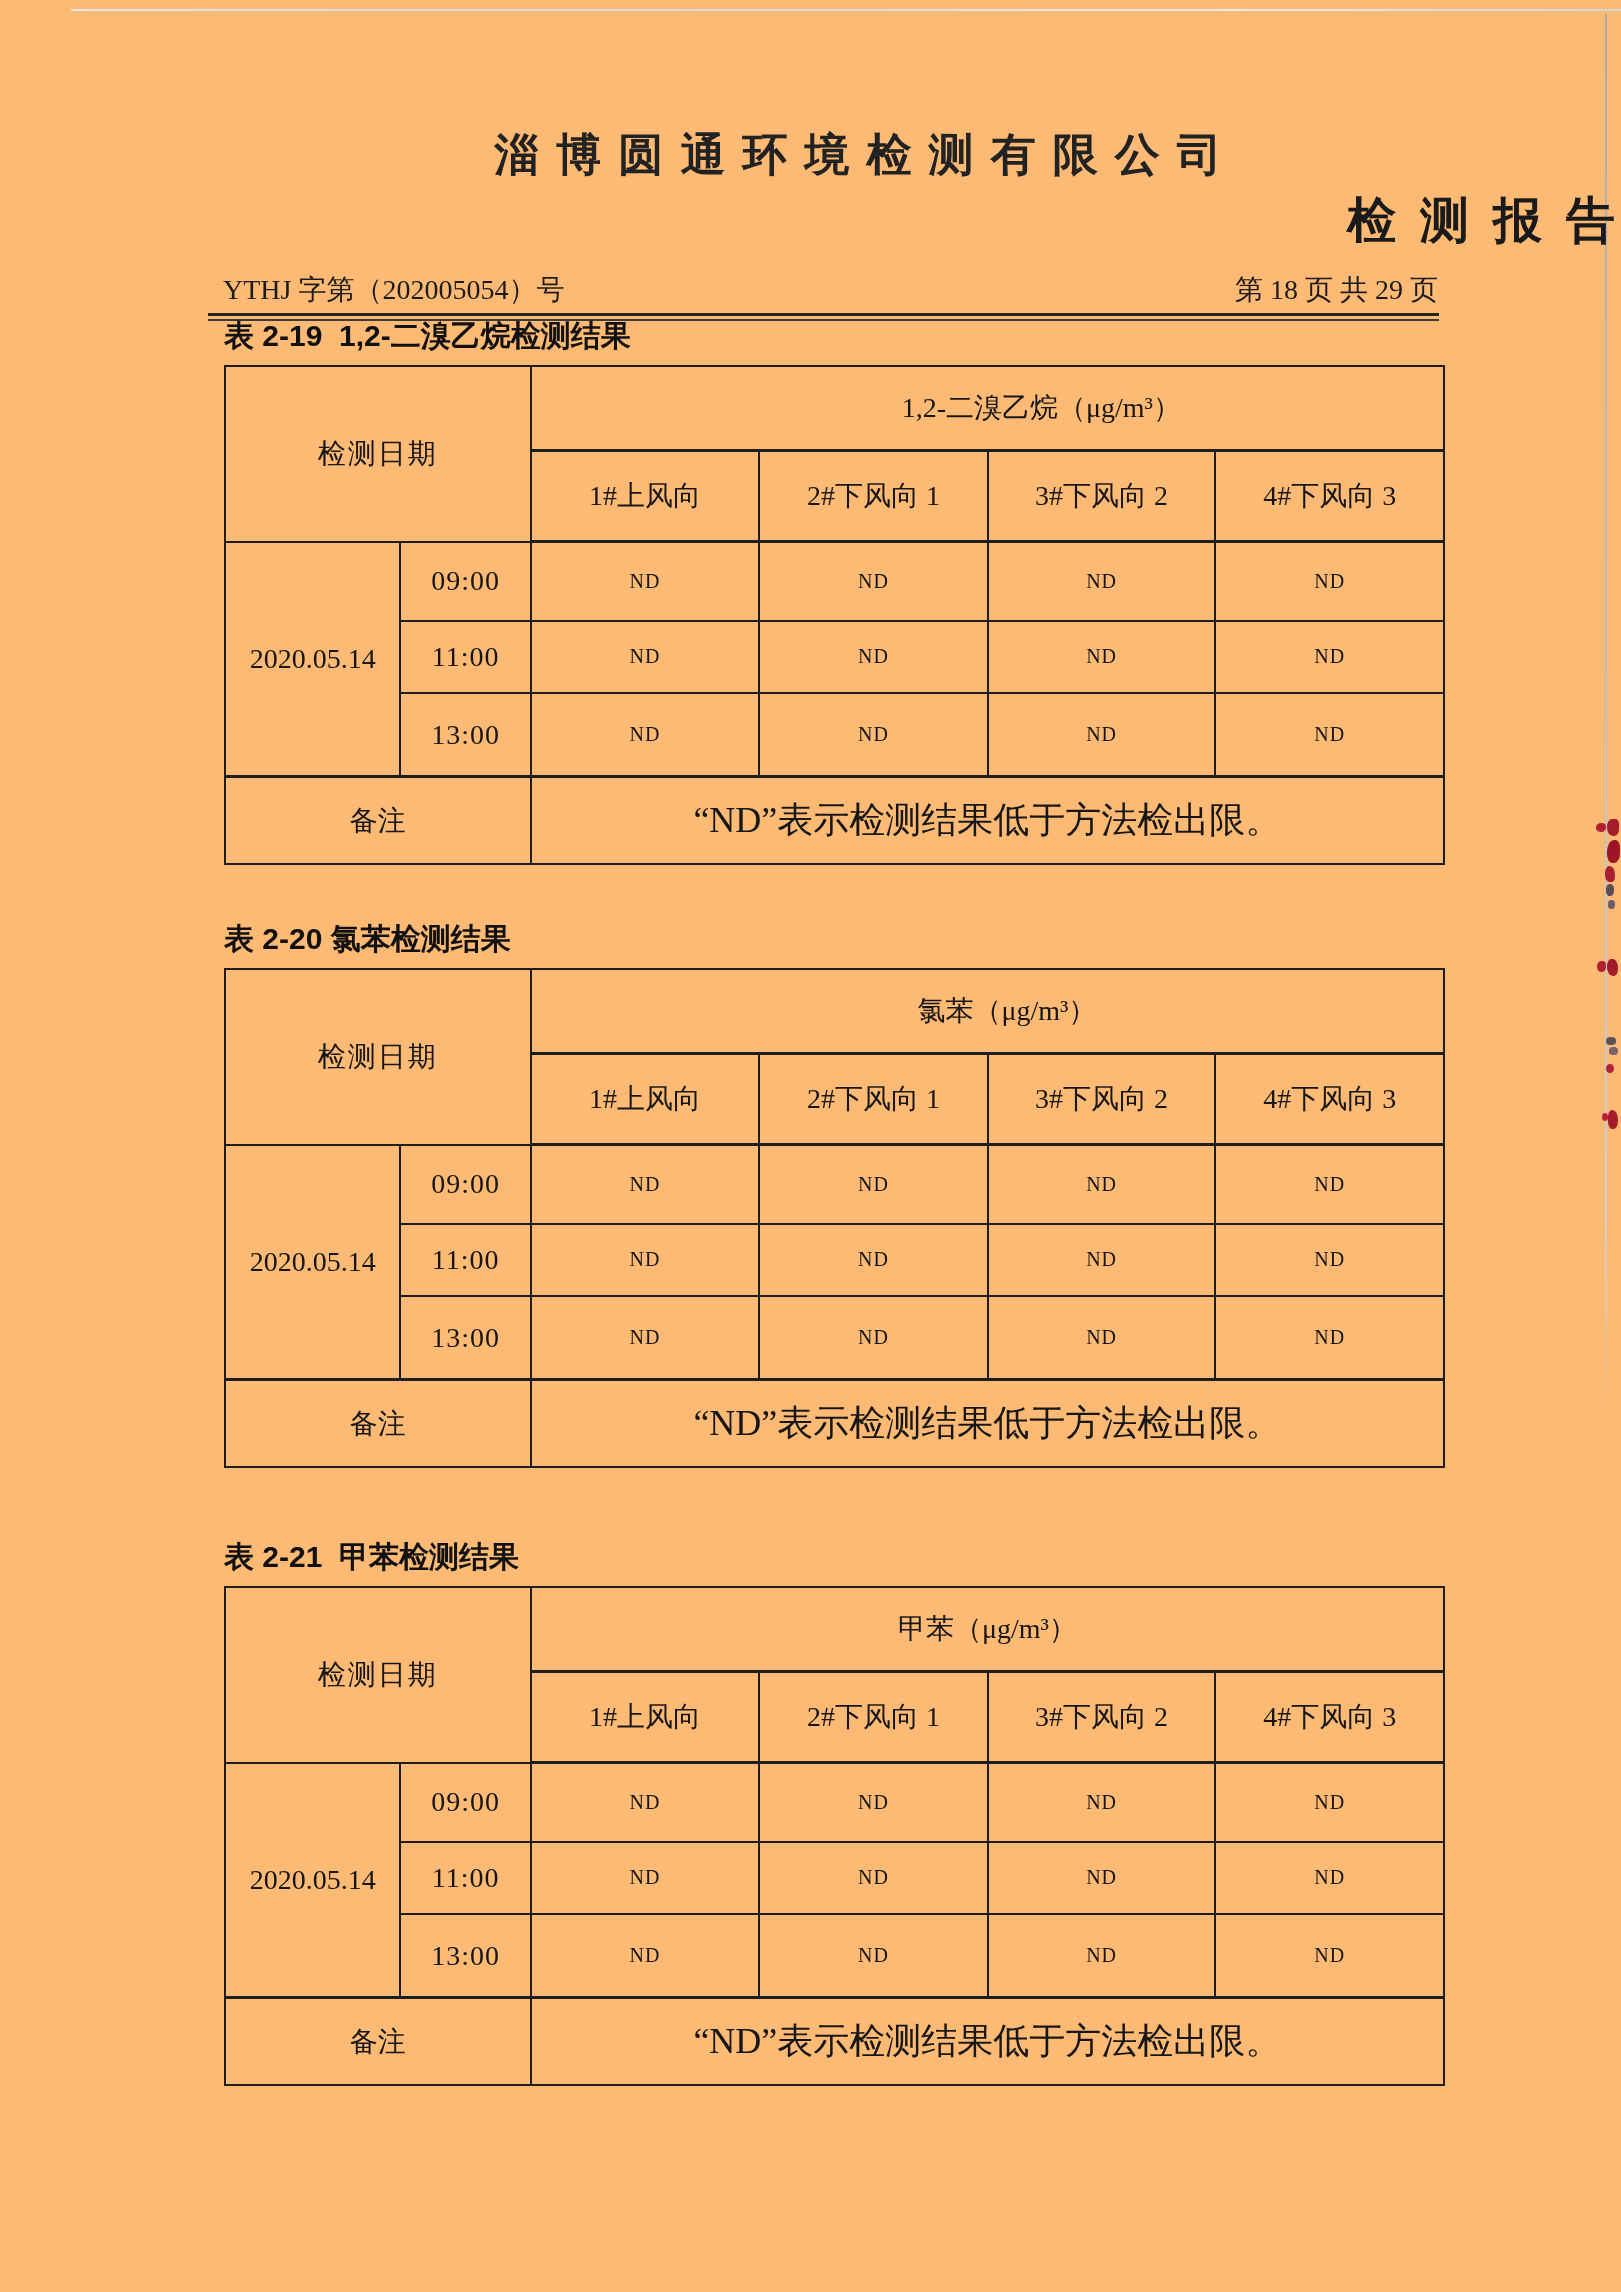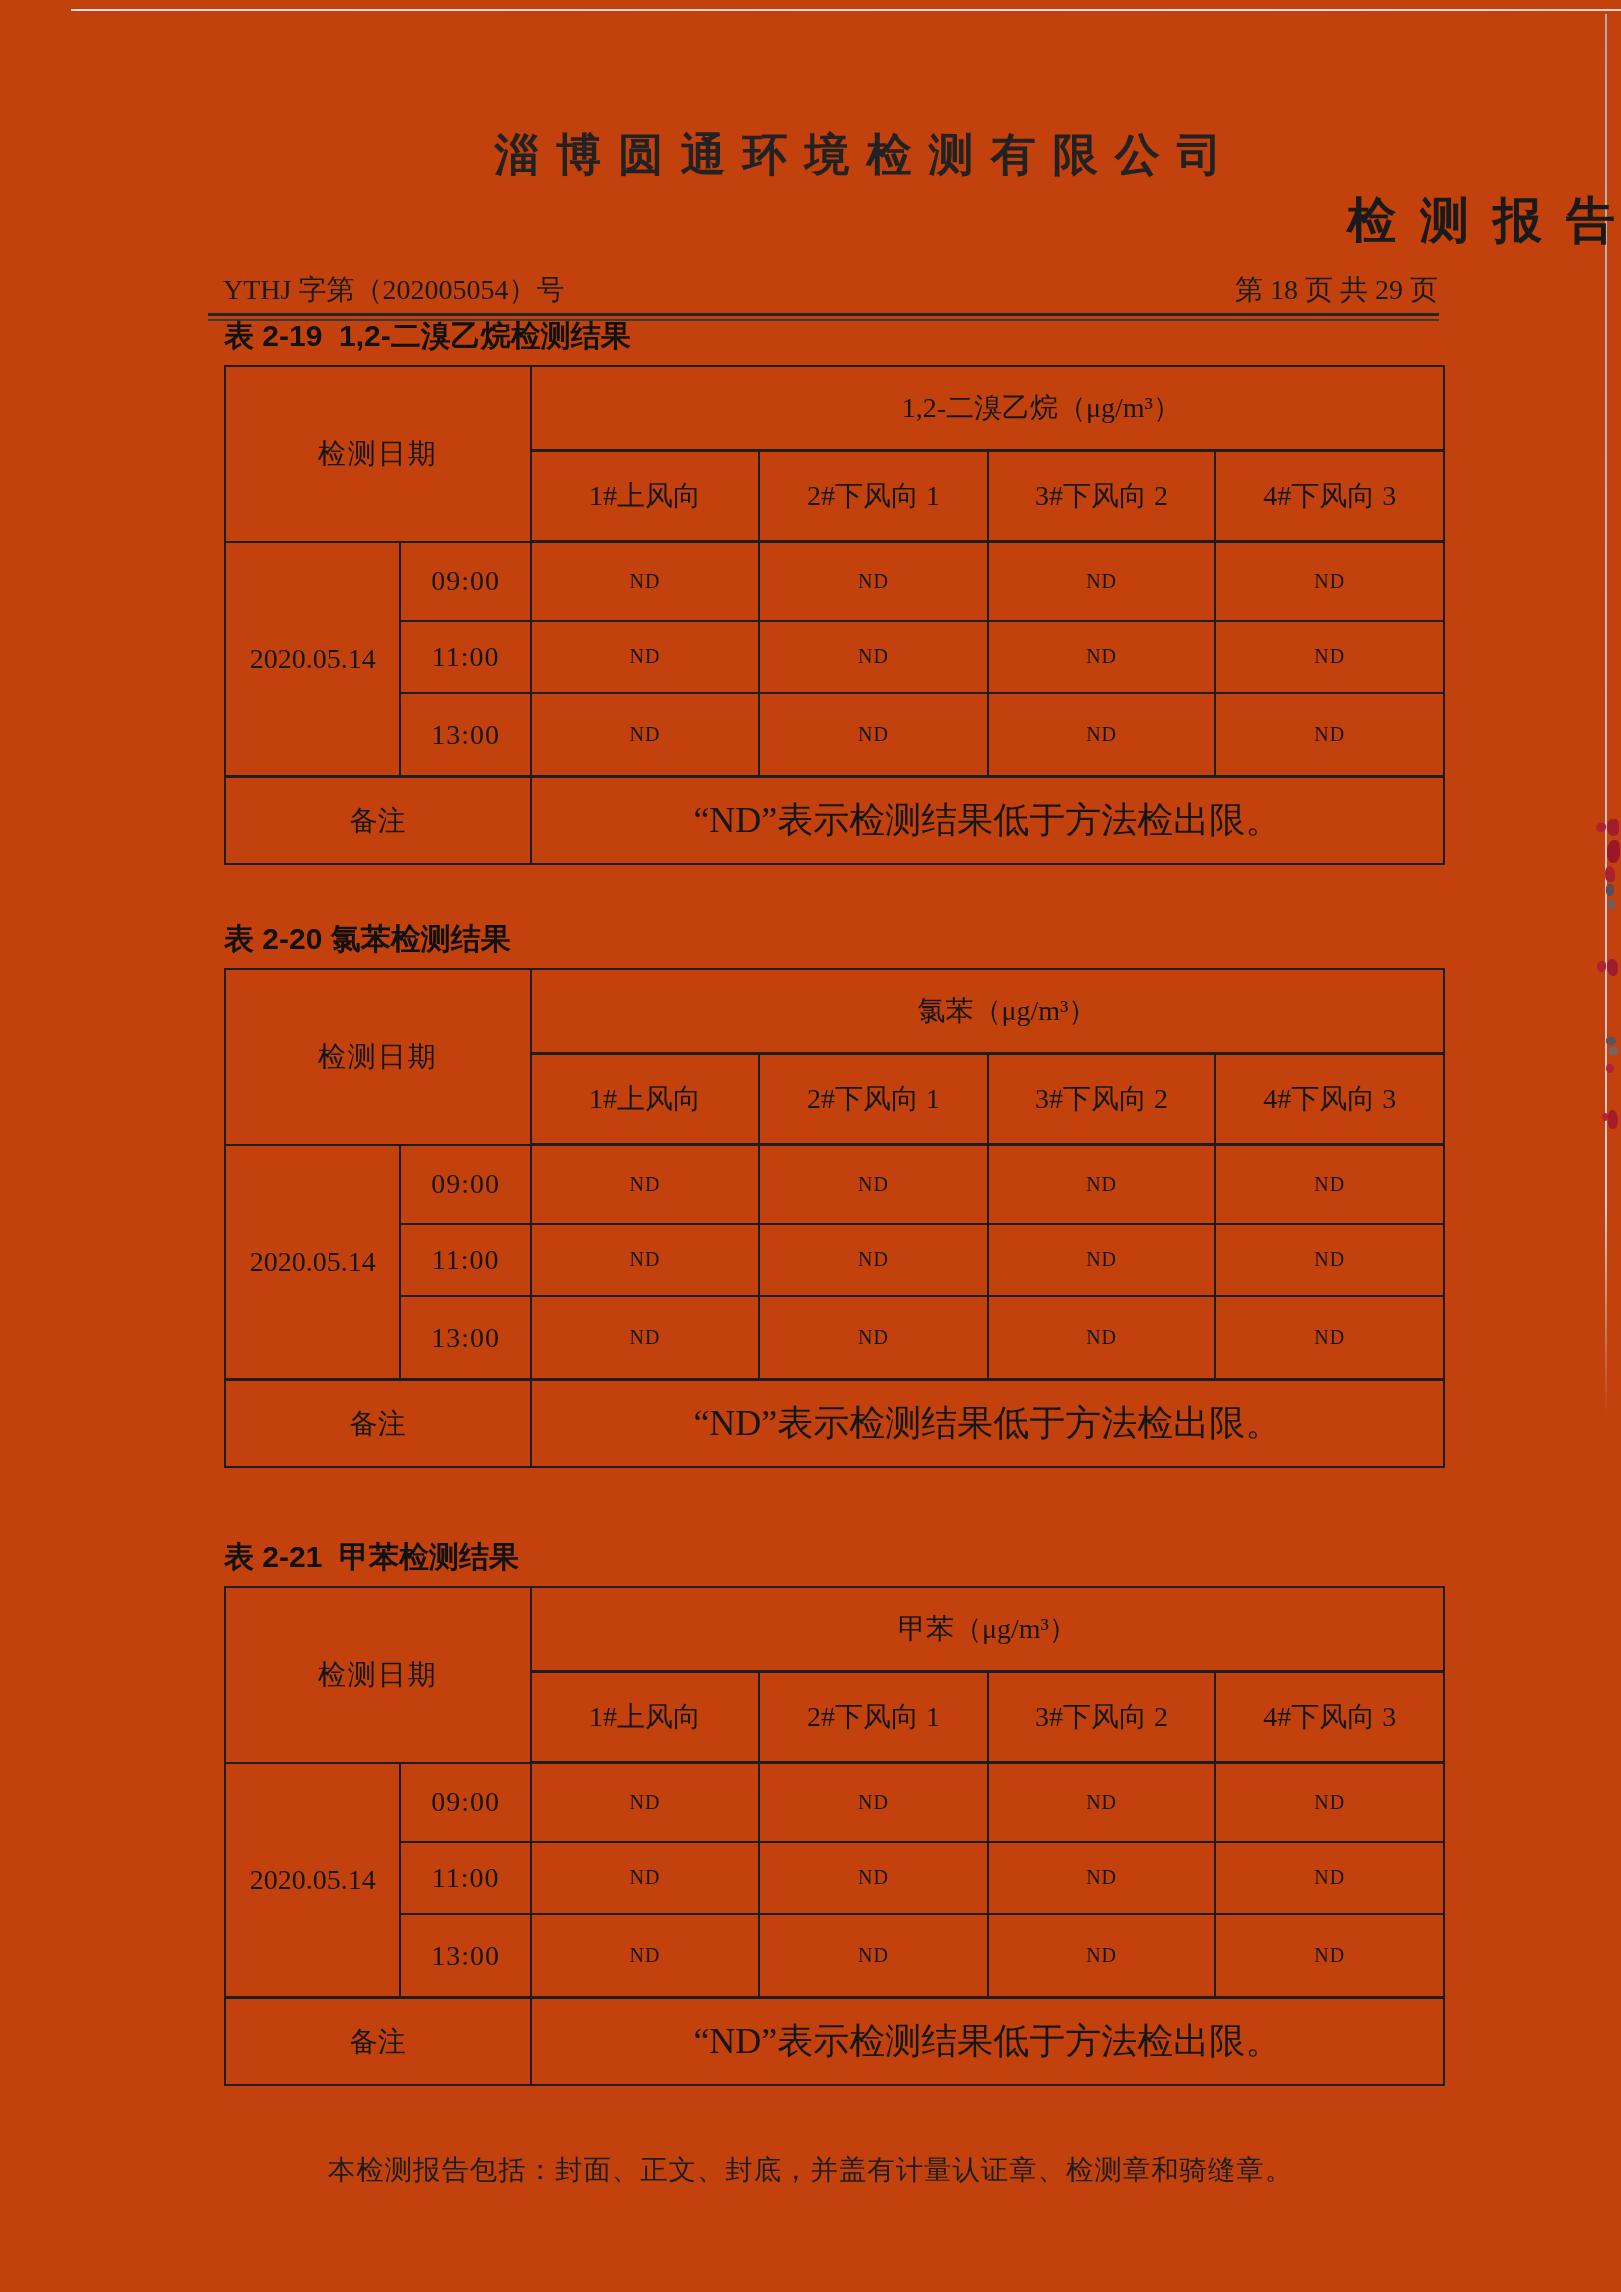--- a/index.html
+++ b/index.html
@@ -1,18 +1,18 @@
 <!DOCTYPE html>
 <html><head>
 <meta charset="utf-8">
 <style>
   html,body { margin:0; padding:0; background:#ffffff; }
   .page {
     position:relative; width:1621px; height:2293px;
-    background:#c2410c; overflow:hidden;
+    background:#fdba74; overflow:hidden;
     font-family:"Liberation Serif","DejaVu Serif",serif;
     color:#1b1b1b;
     text-decoration:underline;
   }
   
   .top-edge-line { position:absolute; top:8.8px; left:71px; right:0; height:2px;
     background:linear-gradient(90deg,#e3e3e3,#d9d9d9 40%,#e9e9e9 75%,#d5d5d5); }
   .right-edge-line { position:absolute; top:13.7px; left:1605px; width:2px; height:1402px;
     background:linear-gradient(180deg,#ababab,#c2c2c2 55%,#cfcfcf 85%,rgba(210,210,210,0)); }
   .sf { position:absolute; display:block; }
@@ -232,16 +232,15 @@
           <td class="nd">ND</td>
         </tr>
         <tr class="remark">
           <td class="remark-label" colspan="2">备注</td>
           <td class="remark-text" colspan="4">“ND”表示检测结果低于方法检出限。</td>
         </tr>
       </tbody>
     </table>
   </section>
 
-  <div class="doc-footer">本检测报告包括：封面、正文、封底，并盖有计量认证章、检测章和骑缝章。</div>
 
 </div>
 
 
 </body></html>

